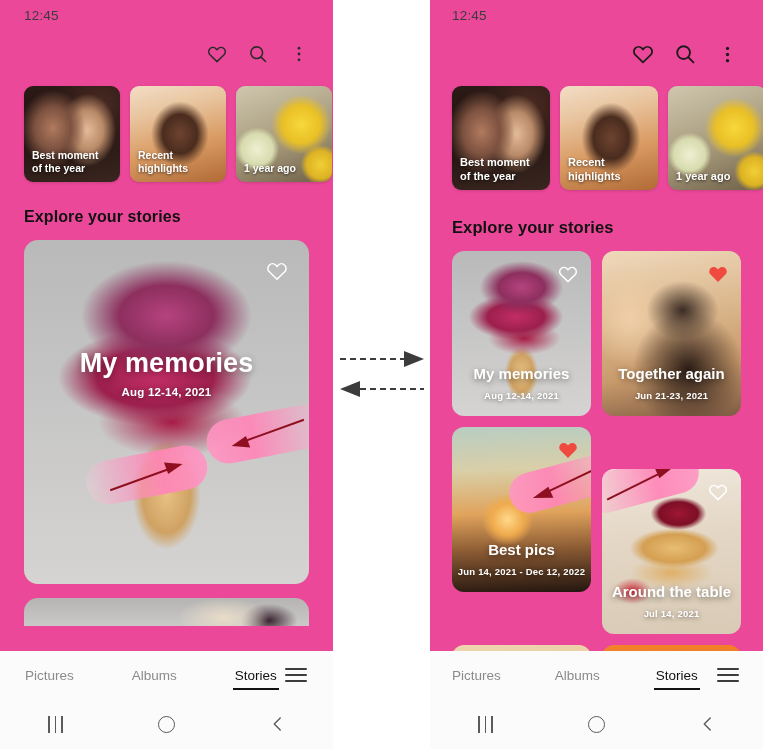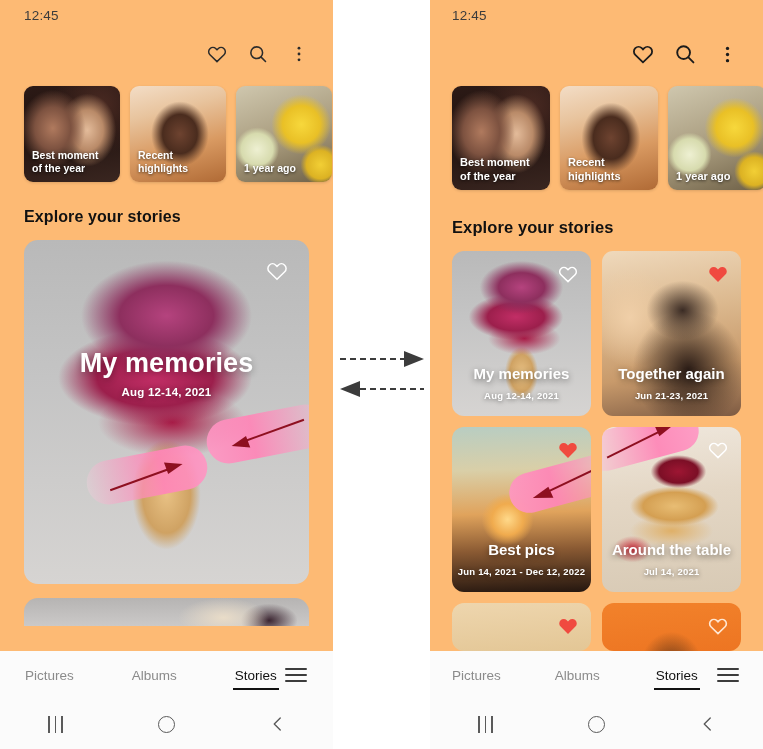--- a/index.html
+++ b/index.html
@@ -17,21 +17,21 @@
     position: relative;
     width: 763px;
     height: 749px;
     display: flex;
   }
 
   
   .panel {
     position: relative;
     height: 749px;
-    background: #fdba74;
+    background: #ec4899;
     overflow: hidden;
     flex-shrink: 0;
   }
   .panel-left  { width: 333px; }
   .panel-gap   { width: 97px; background: #ffffff; position: relative; flex-shrink: 0; }
   .panel-right { width: 333px; }
 
   
   .status-bar {
     height: 30px;
@@ -227,34 +227,34 @@
     text-shadow: 0 1px 4px rgba(0,0,0,.5);
     letter-spacing: .2px;
   }
 
   .art-portrait {
     background:
       radial-gradient(ellipse 26% 18% at 58% 36%, #3a2b24 0%, rgba(0,0,0,0) 100%),
       radial-gradient(ellipse 40% 36% at 62% 72%, #2a1c16 0%, rgba(0,0,0,0) 100%),
       radial-gradient(ellipse 30% 30% at 20% 40%, #f0cfa8 0%, rgba(0,0,0,0) 100%),
       linear-gradient(170deg, #efd9bc 0%, #dcb98f 38%, #c89a6b 70%, #7d5a42 100%);
-    border-radius: 11px;
   }
   .art-sunset {
     background:
       radial-gradient(circle 26px at 40% 56%, #ffd98a 0%, #f0ab4e 60%, rgba(0,0,0,0) 100%),
       linear-gradient(178deg, #b8cdc2 0%, #d9cfa8 26%, #e0a35c 52%, #8a5a33 74%, #24160f 100%);
   }
   .art-pancakes {
     background:
       radial-gradient(ellipse 20% 10% at 55% 27%, #9e1633 0%, #7c0f26 70%, rgba(0,0,0,0) 100%),
       radial-gradient(ellipse 32% 12% at 52% 48%, #e8bd74 0%, #d49f52 70%, rgba(0,0,0,0) 100%),
       radial-gradient(ellipse 30% 10% at 50% 63%, #dfb068 0%, rgba(0,0,0,0) 100%),
       radial-gradient(ellipse 14% 8% at 22% 74%, #cc2f3c 0%, rgba(0,0,0,0) 100%),
       linear-gradient(175deg, #efe7dc 0%, #e4d7c5 40%, #d8cab5 100%);
+    margin-top: 42px;
   }
   .art-cream { background: linear-gradient(175deg, #eed6ae 0%, #e3c695 100%); }
   .art-orange {
     background:
       radial-gradient(ellipse 22% 70% at 50% 130%, #6b3a18 0%, rgba(0,0,0,0) 100%),
       linear-gradient(175deg, #f2822b 0%, #ed7522 100%);
   }
 
   
   .gesture {

